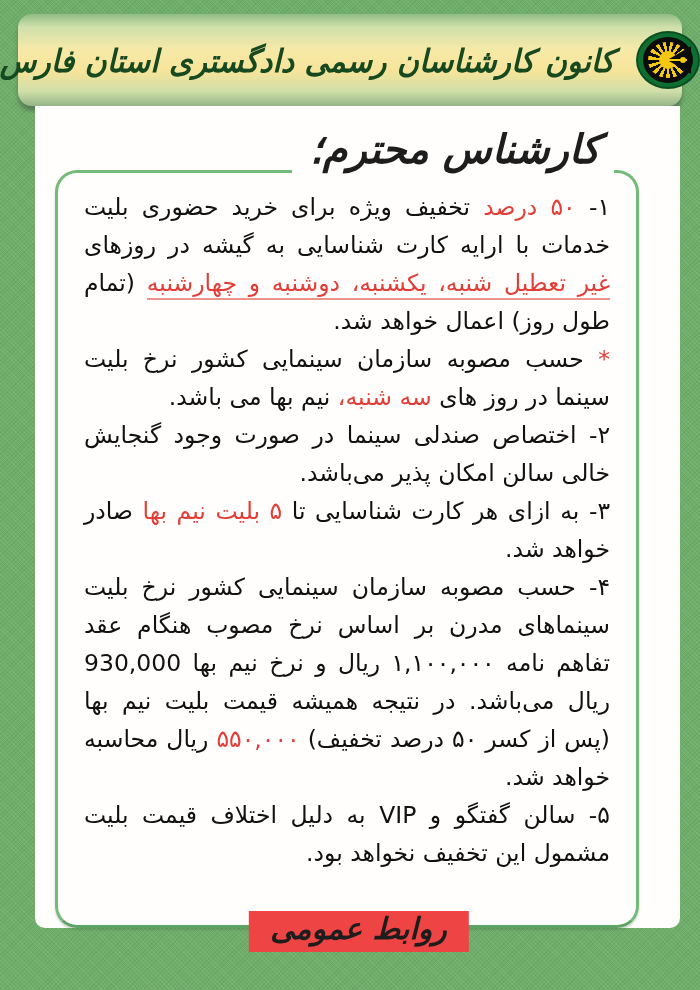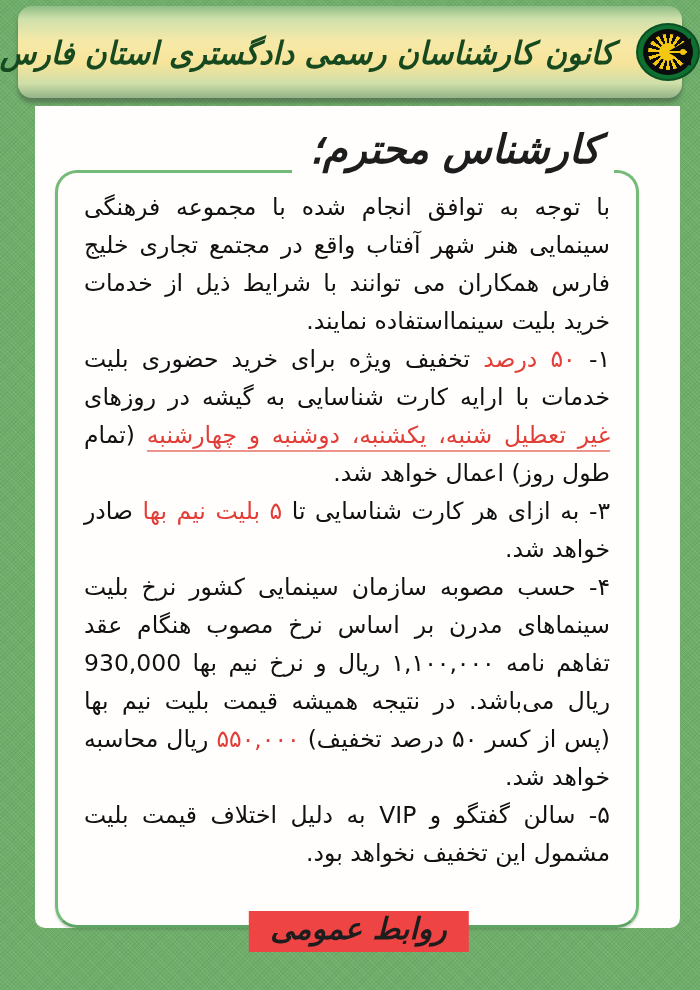--- a/index.html
+++ b/index.html
@@ -7,21 +7,21 @@
     width:700px;height:990px;position:relative;overflow:hidden;
     font-family:"DejaVu Sans",sans-serif;
     background-color:#6fae6a;
     background-image:
       repeating-linear-gradient(45deg, rgba(255,255,255,0.07) 0 1px, rgba(0,0,0,0) 1px 3px),
       repeating-linear-gradient(-45deg, rgba(20,70,20,0.08) 0 1px, rgba(0,0,0,0) 1px 3px);
   }
 
   
   .header-band{
-    position:absolute;left:18px;top:6px;width:664px;height:92px;
+    position:absolute;left:18px;top:14px;width:664px;height:92px;
     border-radius:14px;
     background:linear-gradient(180deg,#8fbc85 0%,#cfe0ab 14%,#f6e9a8 38%,#f7e49a 62%,#cfdfa9 84%,#94b488 100%);
     box-shadow:0 5px 4px rgba(70,88,68,0.55);
     display:flex;align-items:center;justify-content:center;
     direction:rtl;gap:22px;
   }
   .org-name{
     font-size:30px;font-weight:bold;font-style:italic;
     color:#16491f;letter-spacing:-1px;white-space:nowrap;
     transform:scaleY(1.05);
@@ -96,22 +96,23 @@
   <div class="org-name">کانون کارشناسان رسمی دادگستری استان فارس</div>
 </div>
 
 <div class="page">
 
   <div class="content-box">
 
     <div class="box-title">کارشناس محترم؛</div>
 
     <div class="letter-body">
-        <p dir="rtl"><span>با توجه به توافق انجام شده با مجموعه فرهنگی سینمایی هنر شهر آفتاب واقع در مجتمع تجاری خلیج فارس همکاران می توانند با شرایط ذیل از خدمات خرید بلیت سینمااستفاده نمایند.</span></p>
         <p dir="rtl"><span>۱- </span><span class="red">۵۰ درصد</span><span> تخفیف ویژه برای خرید حضوری بلیت خدمات با ارایه کارت شناسایی به گیشه در روزهای </span><span class="red-underline">غیر تعطیل شنبه، یکشنبه، دوشنبه و چهارشنبه</span><span> (تمام طول روز) اعمال خواهد شد.</span></p>
+        <p dir="rtl"><span class="red">* </span><span>حسب مصوبه سازمان سینمایی کشور نرخ بلیت سینما در روز های </span><span class="red">سه شنبه،</span><span> نیم بها می باشد.</span></p>
+        <p dir="rtl"><span>۲- اختصاص صندلی سینما در صورت وجود گنجایش خالی سالن امکان پذیر می‌باشد.</span></p>
         <p dir="rtl"><span>۳- به ازای هر کارت شناسایی تا </span><span class="red">۵ بلیت نیم بها</span><span> صادر خواهد شد.</span></p>
         <p dir="rtl"><span>۴- حسب مصوبه سازمان سینمایی کشور نرخ بلیت سینماهای مدرن بر اساس نرخ مصوب هنگام عقد تفاهم نامه ۱,۱۰۰,۰۰۰ ریال و نرخ نیم بها 930,000 ریال می‌باشد. در نتیجه همیشه قیمت بلیت نیم بها (پس از کسر ۵۰ درصد تخفیف) </span><span class="red">۵۵۰,۰۰۰</span><span> ریال محاسبه خواهد شد.</span></p>
         <p dir="rtl"><span>۵- سالن گفتگو و VIP به دلیل اختلاف قیمت بلیت مشمول این تخفیف نخواهد بود.</span></p>
       </div>
 
     <div class="box-signature">روابط عمومی</div>
 
   </div>
 </div>
 

